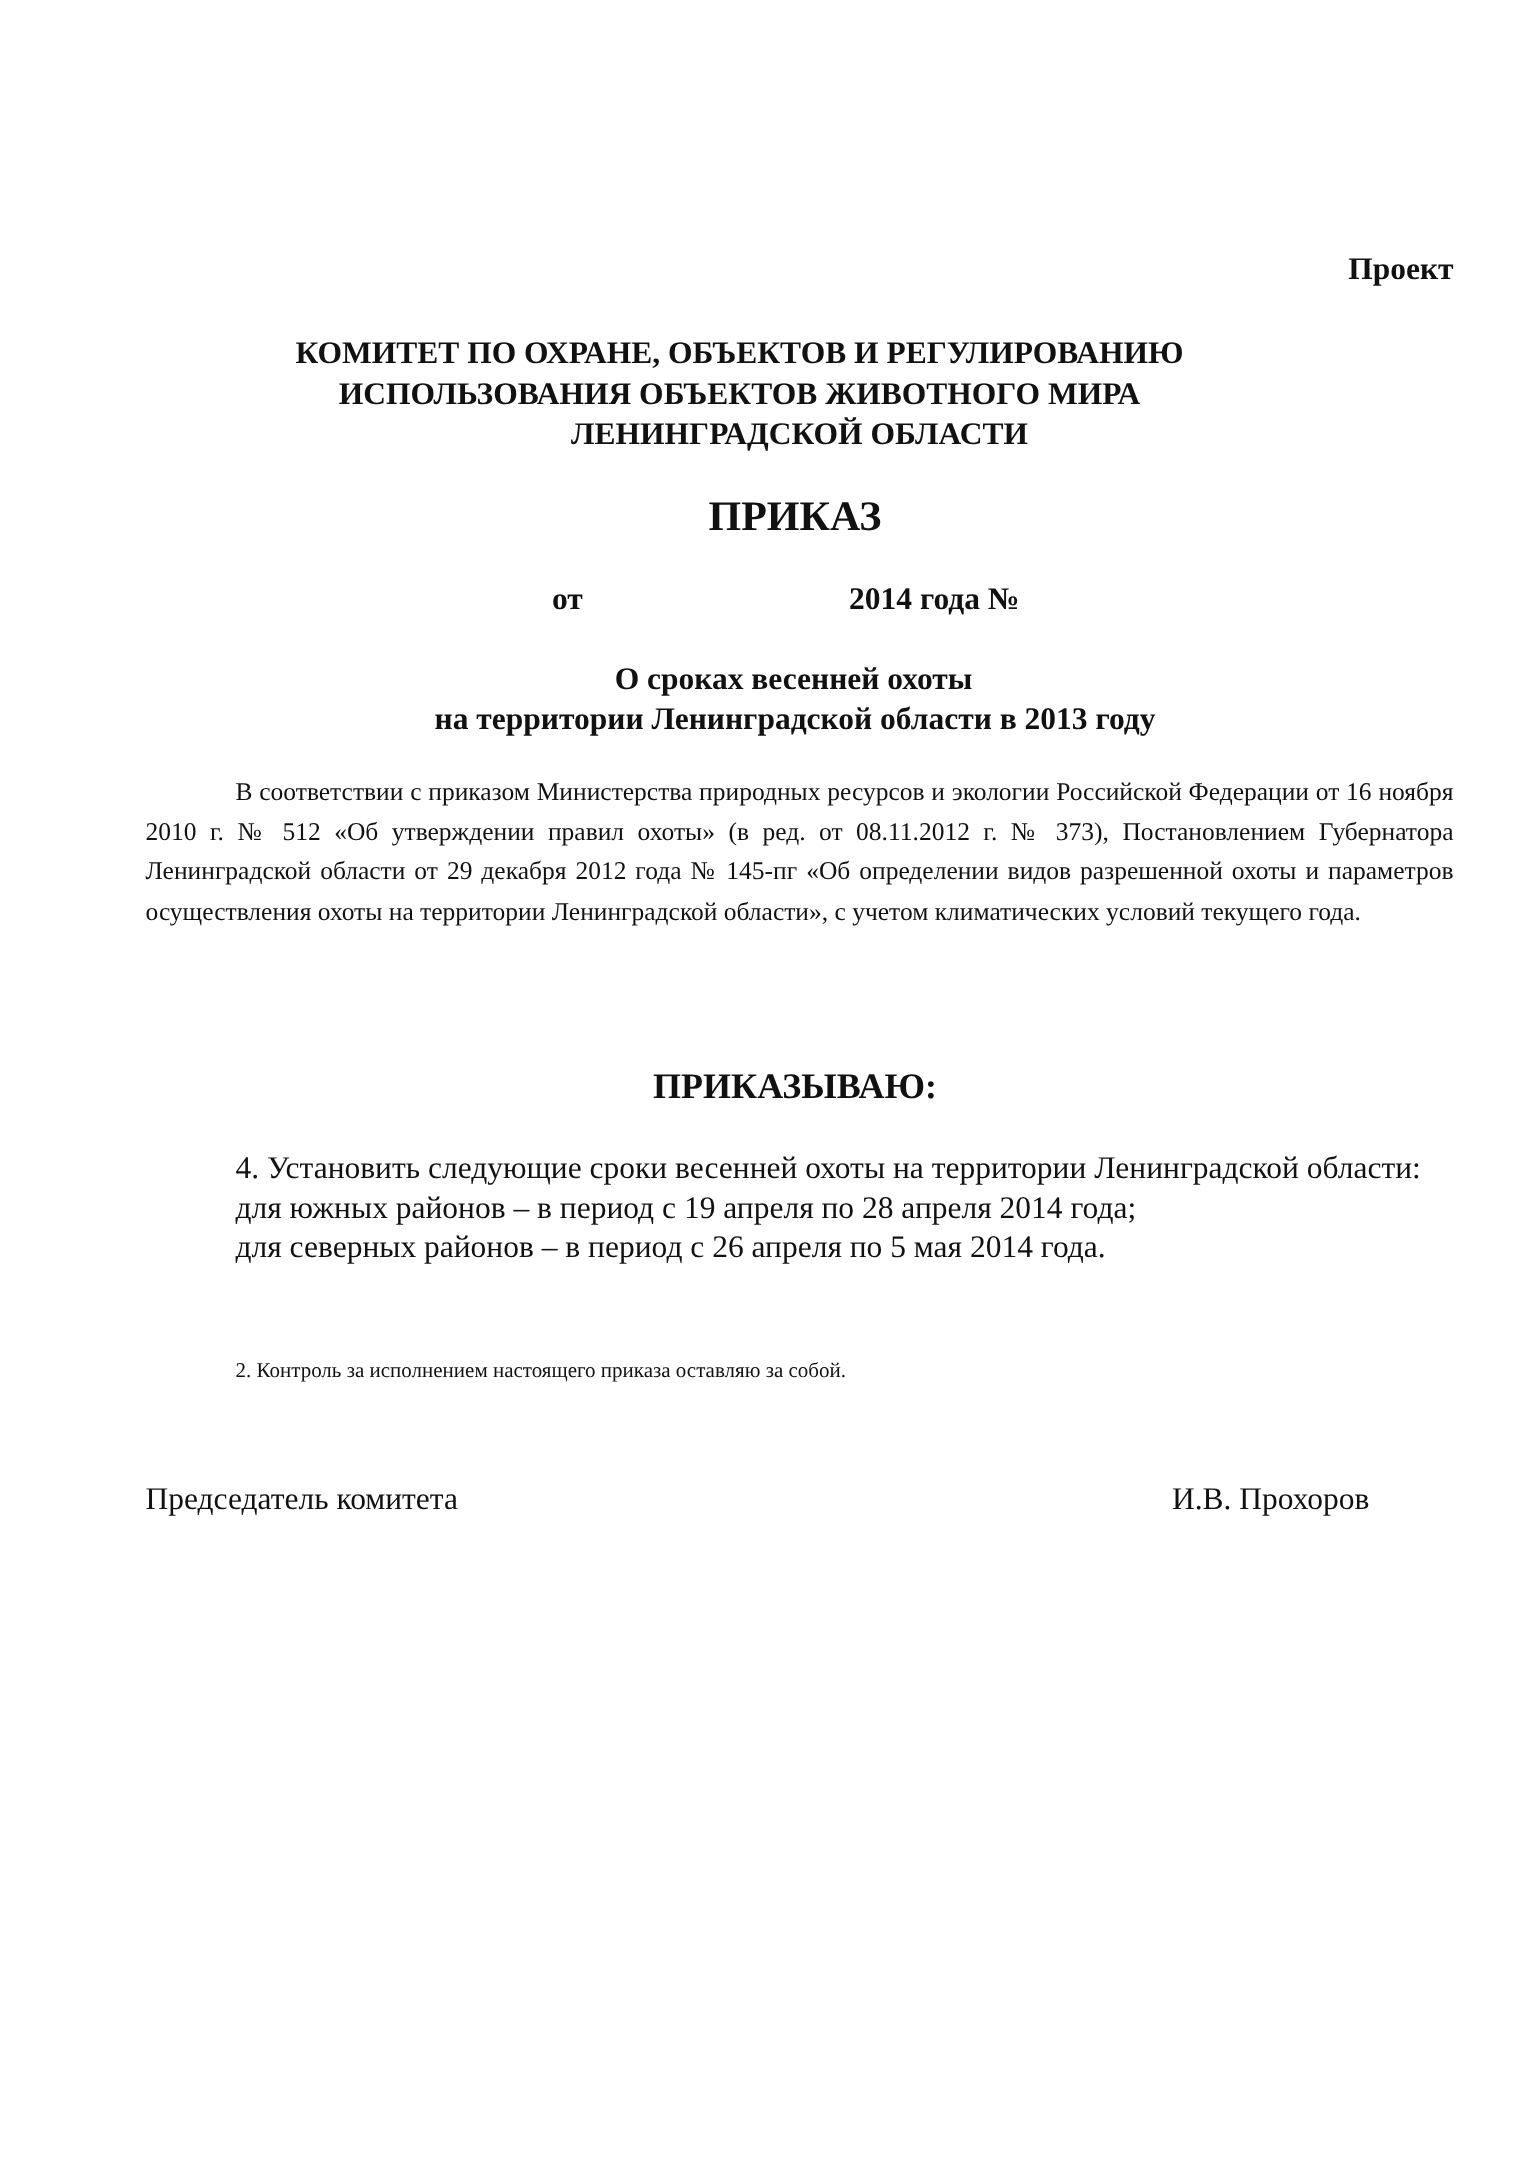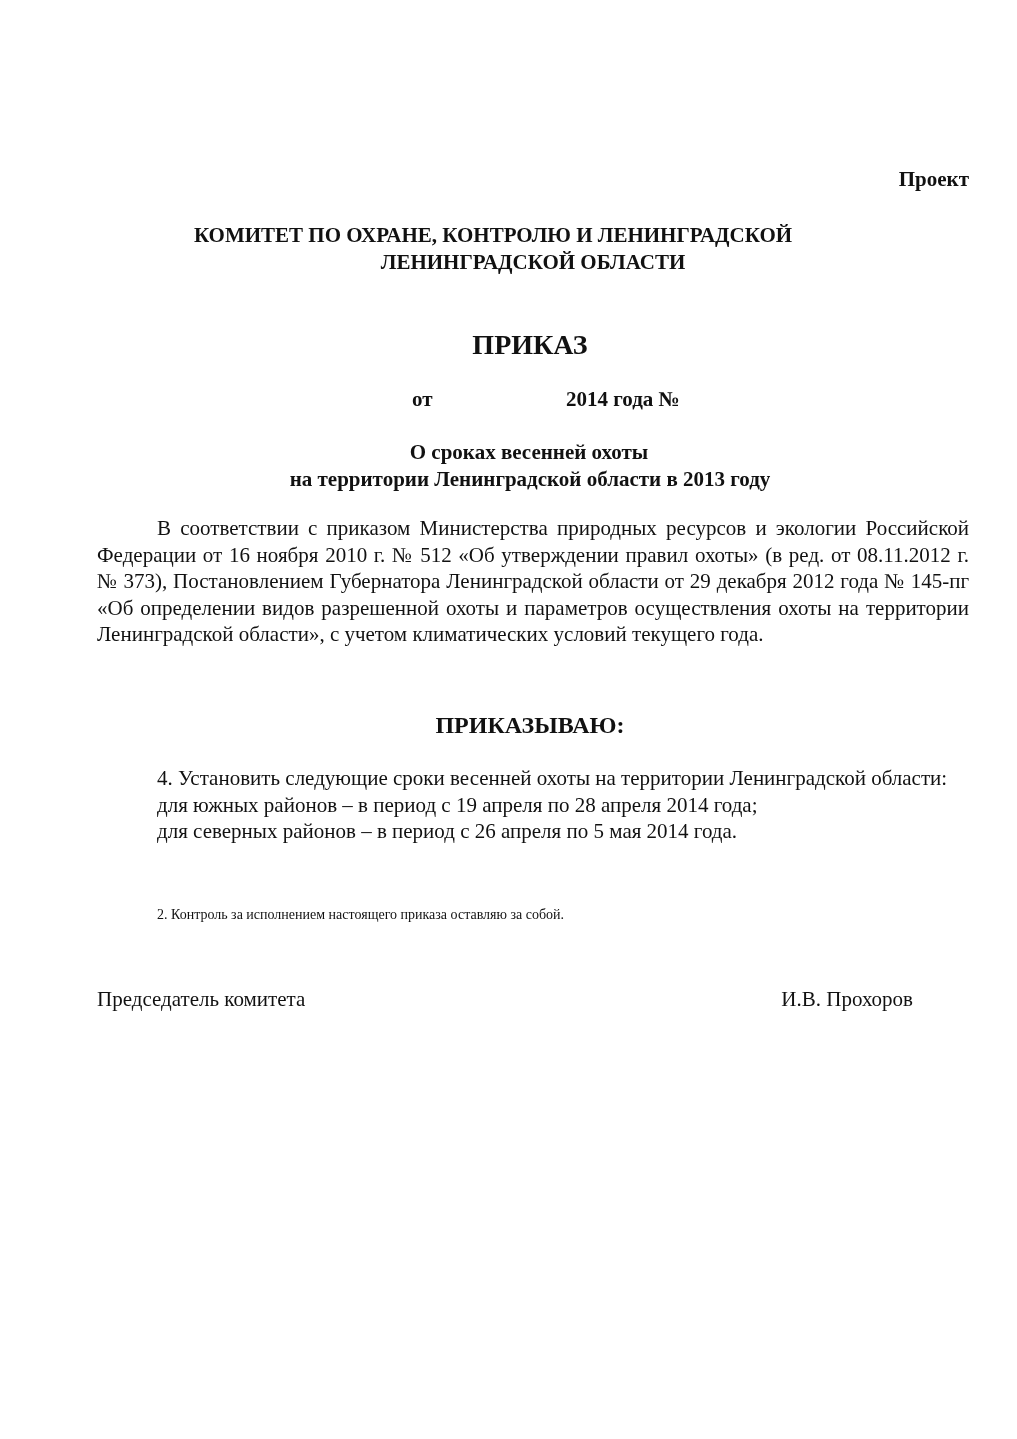--- a/index.html
+++ b/index.html
@@ -58,41 +58,41 @@
     .doc-type span { position: relative; left: -3px; }
     .date-line {
       position: absolute;
       top: 386px;
       left: 0;
       width: 872px;
       font-size: 21px;
       font-weight: bold;
       line-height: 26px;
     }
-    .date-line .from { position: absolute; left: 271px; margin-left: 44px; }
+    .date-line .from { position: absolute; left: 271px; }
     .date-line .year { position: absolute; left: 469px; }
     .subject {
       position: absolute;
       top: 439px;
       left: 0;
       width: 872px;
       text-align: center;
       font-size: 21px;
       font-weight: bold;
       line-height: 27px;
     }
     .subject div { white-space: nowrap; }
     .subject .l1 { position: relative; left: -4px; }
     .subject .l2 { position: relative; left: -3px; }
     .preamble {
       position: absolute;
       top: 515px;
       left: 0;
       width: 872px;
-      font-size: 21px;
+      font-size: 17px;
       line-height: 26.5px;
       text-align: justify;
       text-indent: 60px;
       margin: 0;
     }
     .command {
       position: absolute;
       top: 712px;
       left: 0;
       width: 872px;
@@ -142,21 +142,22 @@
     .signature .name { position: absolute; right: 0; white-space: nowrap; }
   </style>
 </head>
 <body>
 
 <div class="page">
 
   <div class="draft-mark">Проект</div>
 
   <div class="org-title">
-    <div class="l1">КОМИТЕТ ПО ОХРАНЕ, КОНТРОЛЮ И ЛЕНИНГРАДСКОЙ</div>
+    <div class="l1">КОМИТЕТ ПО ОХРАНЕ, ОБЪЕКТОВ И РЕГУЛИРОВАНИЮ</div>
+    <div class="l2">ИСПОЛЬЗОВАНИЯ ОБЪЕКТОВ ЖИВОТНОГО МИРА</div>
     <div class="l3">ЛЕНИНГРАДСКОЙ ОБЛАСТИ</div>
   </div>
 
   <div class="doc-type">
     <span>ПРИКАЗ</span>
   </div>
 
   <div class="date-line">
     <span class="from">от</span>
     <span class="year">2014 года №</span>

